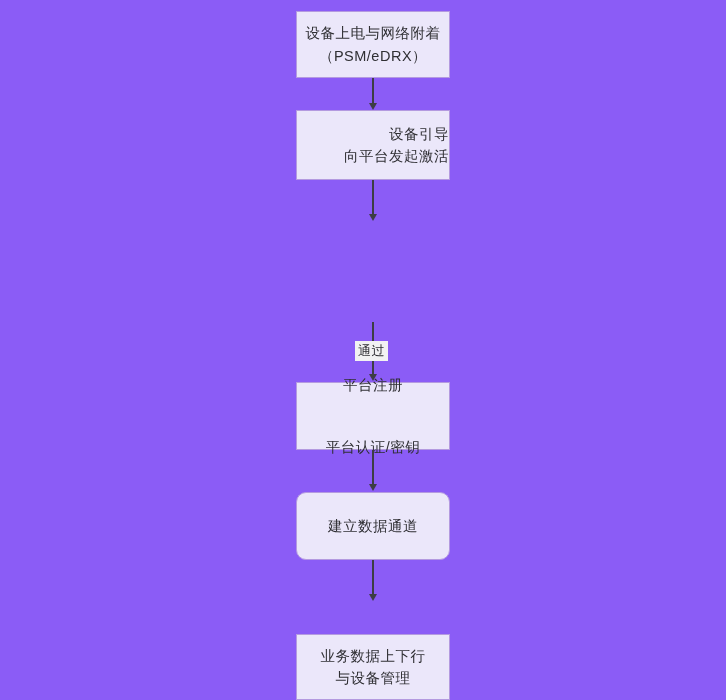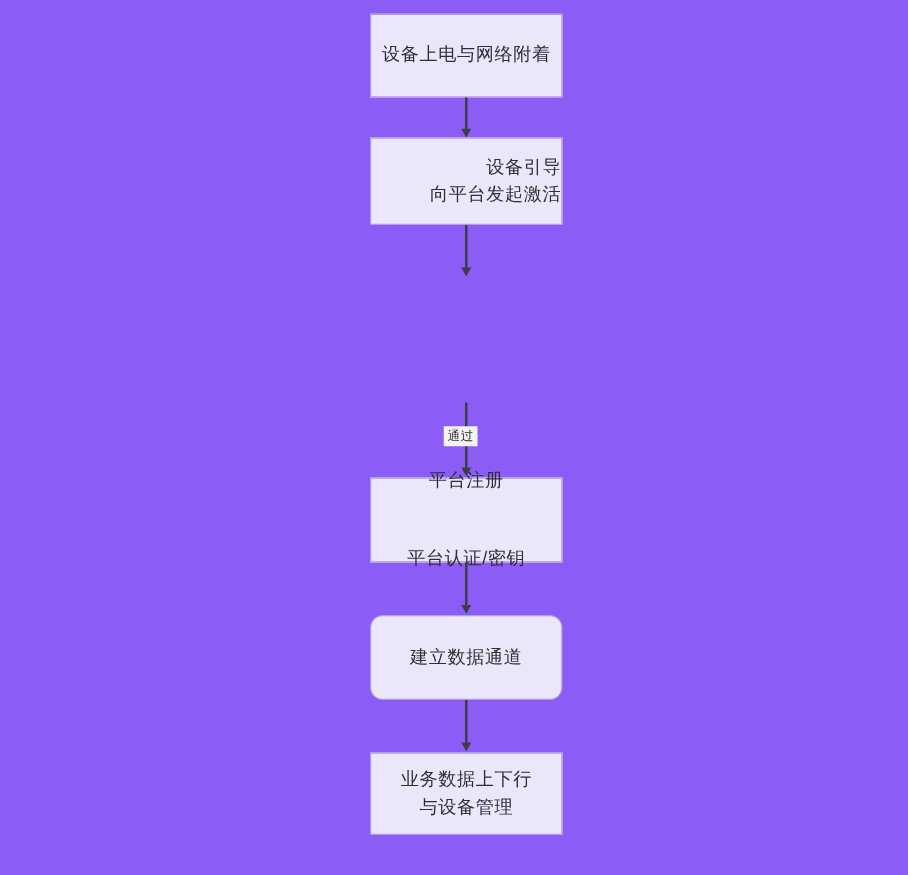--- a/index.html
+++ b/index.html
@@ -82,33 +82,34 @@
     width: 0;
     height: 0;
     border-left: 4.5px solid transparent;
     border-right: 4.5px solid transparent;
     border-top: 7px solid #3d3d44;
   }
   .edge-label {
     position: absolute;
     background: #f2f2f2;
     color: #2f2f33;
-    font-size: 10px;
+    font-size: 13px;
     letter-spacing: 0.5px;
     padding: 1px 3px;
     white-space: nowrap;
   }
 </style>
 </head>
 <body>
 
 <div id="flow-canvas">
 
   <div class="node" style="left:296px; top:11px; width:154px; height:67px;">
     <span class="line1">设备上电与网络附着</span>
+    <span class="line2">（PSM/eDRX）</span>
   </div>
 
   <div class="edge" style="left:372.3px; top:78px; height:26px;"></div>
   <div class="arrowhead" style="left:368.5px; top:103px;"></div>
 
   <div class="node" style="left:296px; top:110px; width:154px; height:70px;align-items:flex-end;">
     <span class="line1">设备引导</span>
     <span class="line2">向平台发起激活</span>
   </div>
 
@@ -128,18 +129,18 @@
   <div class="edge" style="left:372.3px; top:450px; height:35px;"></div>
   <div class="arrowhead" style="left:368.5px; top:484px;"></div>
 
   <div class="node" style="left:296px; top:492px; width:154px; height:68px;border-radius:10px;">
     <span class="line1">建立数据通道</span>
   </div>
 
   <div class="edge" style="left:372.3px; top:560px; height:35px;"></div>
   <div class="arrowhead" style="left:368.5px; top:594px;"></div>
 
-  <div class="node" style="left:296px; top:602px; width:154px; height:66px;">
+  <div class="node" style="left:296px; top:634px; width:154px; height:66px;">
     <span class="line1">业务数据上下行</span>
     <span class="line2">与设备管理</span>
   </div>
 
 </div>
 
 </body></html>

